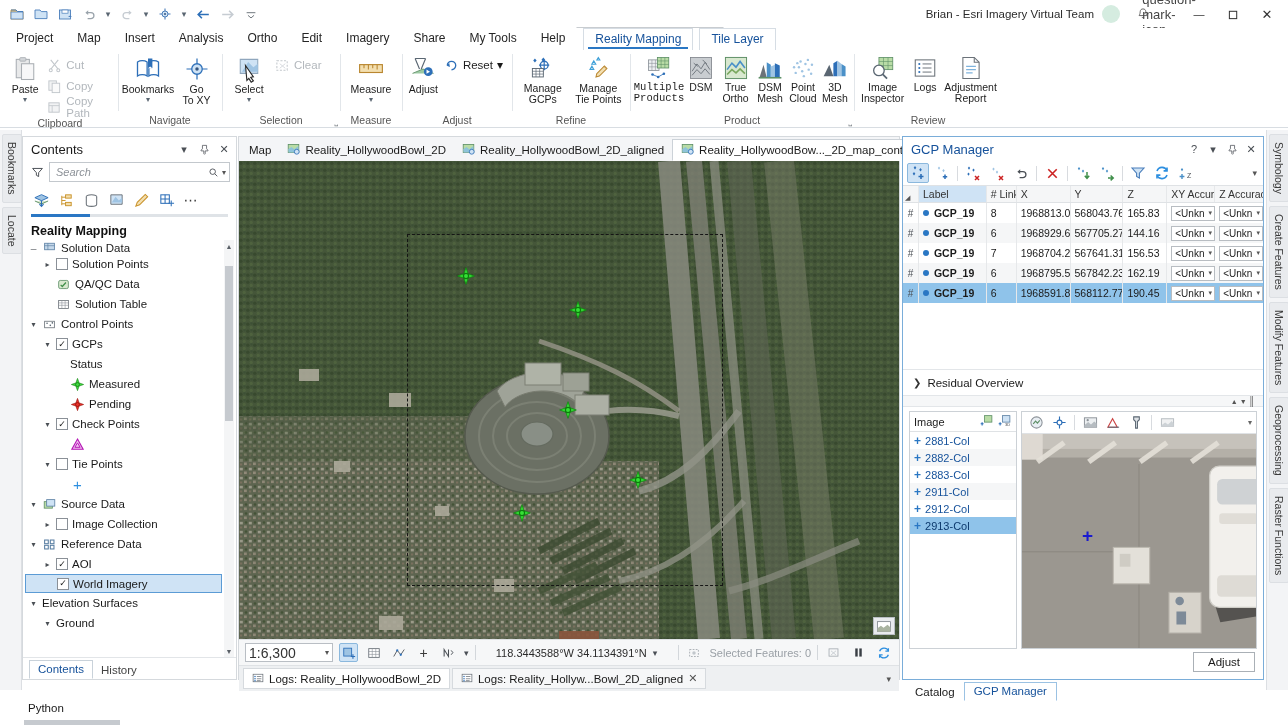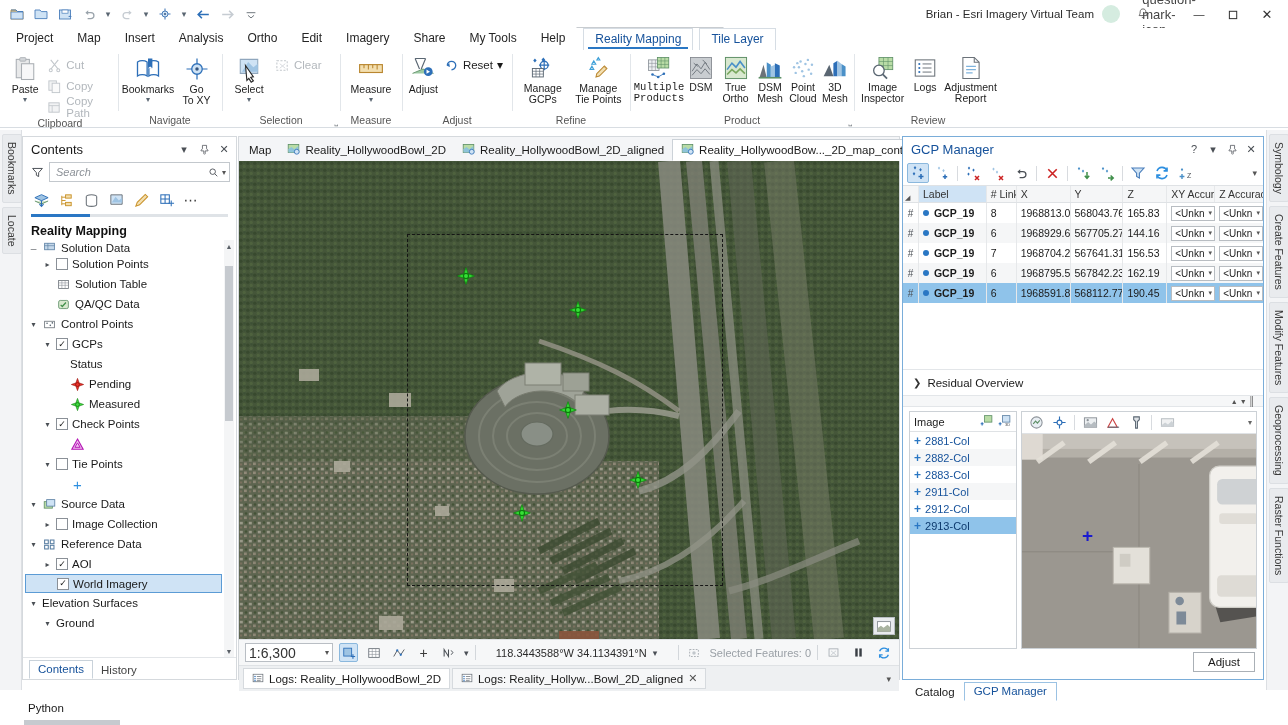--- a/index.html
+++ b/index.html
@@ -802,37 +802,37 @@
 
       <div class="toc-row" style="padding-left:18px;">
         <span class="tri">▸</span>
         <span class="cbx"></span>
         <span>Solution Points</span>
       </div>
 
       <div class="toc-row" style="padding-left:31px;">
         <span class="toc-ico">
             <svg width="13" height="13" viewBox="0 0 16 16">
+              <rect x="2" y="3" width="12" height="10" rx="2" fill="#d8e8cf" stroke="#5d8f66" stroke-width="1"></rect>
+              <path d="M4.5 8.5l2 2 4.5-5" stroke="#3f8f4a" stroke-width="1.5" fill="none"></path>
+            </svg>
+          </span>
+        <span>QA/QC Data</span>
+      </div>
+
+      <div class="toc-row" style="padding-left:31px;">
+        <span class="toc-ico">
+            <svg width="13" height="13" viewBox="0 0 16 16">
               <rect x="2" y="3" width="12" height="10" fill="#fff" stroke="#6b7279" stroke-width="1"></rect>
               <g stroke="#8a9097" stroke-width=".7">
                 <path d="M2 6h12M2 9h12M6 3v10M10 3v10"></path>
               </g>
             </svg>
           </span>
         <span>Solution Table</span>
-      </div>
-
-      <div class="toc-row" style="padding-left:31px;">
-        <span class="toc-ico">
-            <svg width="13" height="13" viewBox="0 0 16 16">
-              <rect x="2" y="3" width="12" height="10" rx="2" fill="#d8e8cf" stroke="#5d8f66" stroke-width="1"></rect>
-              <path d="M4.5 8.5l2 2 4.5-5" stroke="#3f8f4a" stroke-width="1.5" fill="none"></path>
-            </svg>
-          </span>
-        <span>QA/QC Data</span>
       </div>
 
       <div class="toc-row" style="padding-left:4px;">
         <span class="tri">▾</span>
         <span class="toc-ico">
             <svg width="13" height="13" viewBox="0 0 16 16">
               <rect x="2" y="4" width="12" height="8" fill="#fff" stroke="#6b7279" stroke-width="1"></rect>
               <g fill="#5a6672">
                 <circle cx="5" cy="6.5" r="1"></circle>
                 <circle cx="9" cy="9" r="1"></circle>
@@ -849,35 +849,35 @@
         <span>GCPs</span>
       </div>
 
       <div class="toc-row" style="padding-left:45px;">
         <span>Status</span>
       </div>
 
       <div class="toc-row" style="padding-left:45px;">
         <span class="toc-ico">
           <svg width="15" height="15" viewBox="0 0 16 16">
+              <path d="M8 1.5l1.7 4.8L14.5 8l-4.8 1.7L8 14.5 6.3 9.7 1.5 8l4.8-1.7z" fill="#3fd93f" stroke="#188a18" stroke-width=".7"></path>
+              <circle cx="8" cy="8" r="2.1" fill="none" stroke="#188a18" stroke-width="1"></circle>
+            </svg>
+        </span>
+        <span>Measured</span>
+      </div>
+
+      <div class="toc-row" style="padding-left:45px;">
+        <span class="toc-ico">
+          <svg width="15" height="15" viewBox="0 0 16 16">
               <path d="M8 1.5l1.7 4.8L14.5 8l-4.8 1.7L8 14.5 6.3 9.7 1.5 8l4.8-1.7z" fill="#e8312a" stroke="#9e140e" stroke-width=".7"></path>
               <circle cx="8" cy="8" r="2.1" fill="none" stroke="#9e140e" stroke-width="1"></circle>
             </svg>
         </span>
         <span>Pending</span>
-      </div>
-
-      <div class="toc-row" style="padding-left:45px;">
-        <span class="toc-ico">
-          <svg width="15" height="15" viewBox="0 0 16 16">
-              <path d="M8 1.5l1.7 4.8L14.5 8l-4.8 1.7L8 14.5 6.3 9.7 1.5 8l4.8-1.7z" fill="#3fd93f" stroke="#188a18" stroke-width=".7"></path>
-              <circle cx="8" cy="8" r="2.1" fill="none" stroke="#188a18" stroke-width="1"></circle>
-            </svg>
-        </span>
-        <span>Measured</span>
       </div>
 
       <div class="toc-row" style="padding-left:18px;">
         <span class="tri">▾</span>
         <span class="cbx">✓</span>
         <span>Check Points</span>
       </div>
 
       <div class="toc-row" style="padding-left:45px;">
         <span class="toc-ico">

